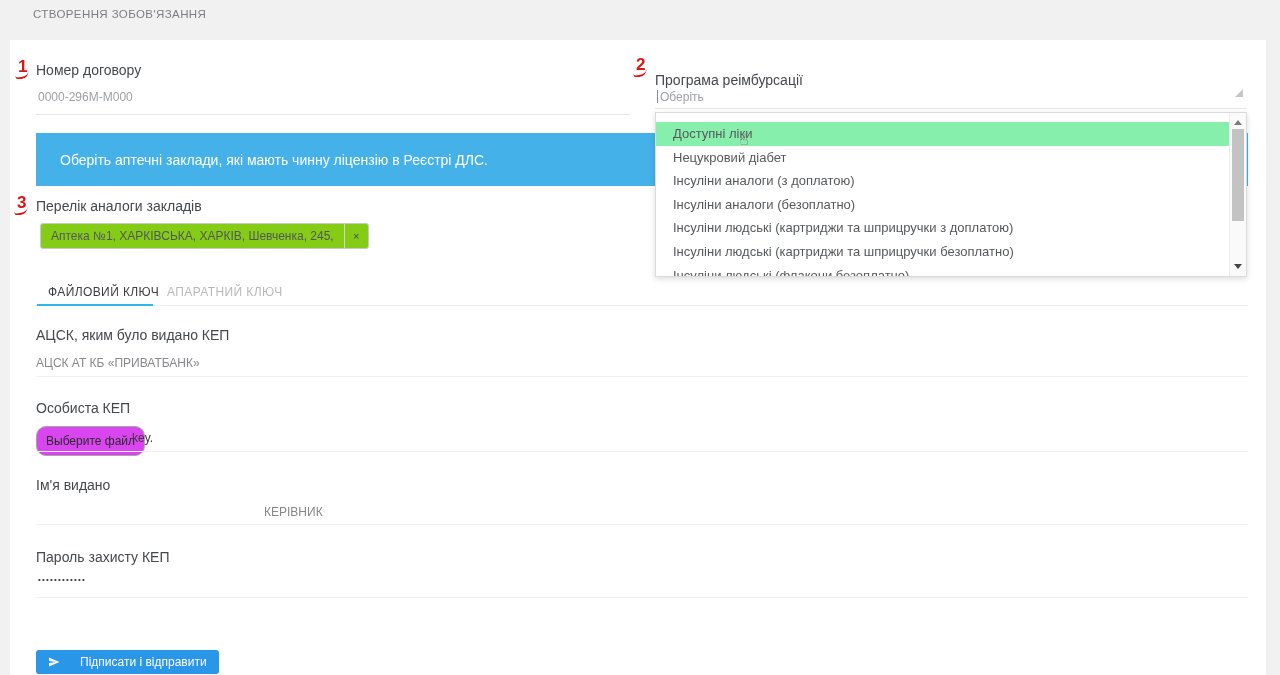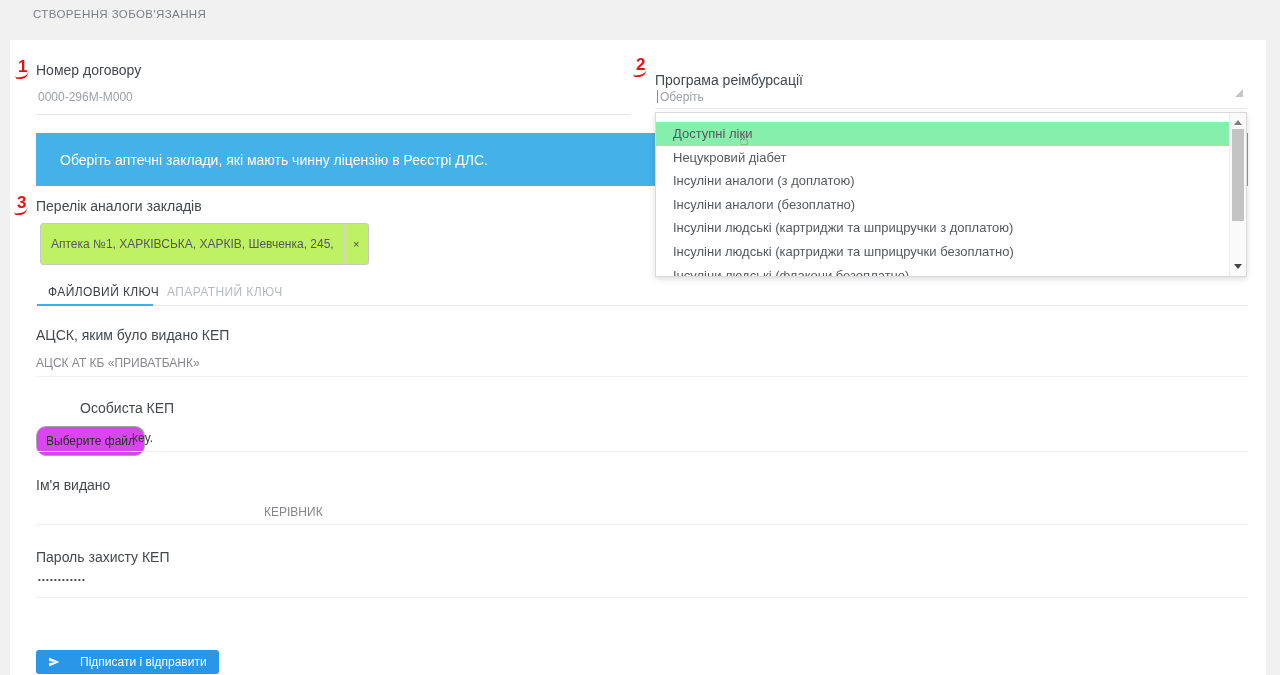--- a/index.html
+++ b/index.html
@@ -65,23 +65,23 @@
 
   
   .alert {
     position:absolute; left:26px; top:93px; width:1212px; height:53px;
     background:#44b2e8; color:#ffffff; font-size:14px; font-weight:500;
     display:flex; align-items:center; padding-left:24px; z-index:5;
   }
 
   
   .chip {
-    position:absolute; left:30px; top:183px; height:42px;
+    position:absolute; left:30px; top:183px; height:26px;
     display:inline-flex; align-items:stretch;
-    border:1px solid #c9c9c9; border-radius:3px; background:#bef264;
+    border:1px solid #c9c9c9; border-radius:3px; background:#84cc16;
   }
   .chip-text {
     font-size:12px; color:#55585b; padding:0 10px; display:flex; align-items:center;
     white-space:nowrap;
   }
   .chip-x {
     width:24px; border-left:1px solid #d4d4d4; display:flex; align-items:center;
     justify-content:center; font-size:11px; color:#4a4a4a; cursor:pointer;
   }
 
@@ -166,21 +166,21 @@
 
   <div class="tab active" style="left:38px;">ФАЙЛОВИЙ КЛЮЧ</div>
   <div class="tab inactive" style="left:157px;">АПАРАТНИЙ КЛЮЧ</div>
   <div class="tabs-line"></div>
   <div class="tabs-accent"></div>
 
   <div class="lbl" style="left:26px; top:287px;">АЦСК, яким було видано КЕП</div>
   <div class="val" style="left:26px; top:316px; color:#88898c;">АЦСК АТ КБ «ПРИВАТБАНК»</div>
   <div class="uline light" style="left:26px; top:336px; width:1212px;"></div>
 
-  <div class="lbl" style="left:26px; top:360px;margin-left:44px;">Особиста КЕП</div>
+  <div class="lbl" style="left:26px; top:360px;">Особиста КЕП</div>
   <button class="file-btn">Выберите файл</button>
   <div class="file-name">key.</div>
   <div class="uline light" style="left:26px; top:411px; width:1212px;"></div>
 
   <div class="lbl" style="left:26px; top:437px;">Ім'я видано</div>
   <div class="val" style="left:254px; top:465px; color:#85878a;">КЕРІВНИК</div>
   <div class="uline light" style="left:26px; top:484px; width:1212px;"></div>
 
   <div class="lbl" style="left:26px; top:509px;">Пароль захисту КЕП</div>
   <div class="pwd-dots">••••••••••••</div>

